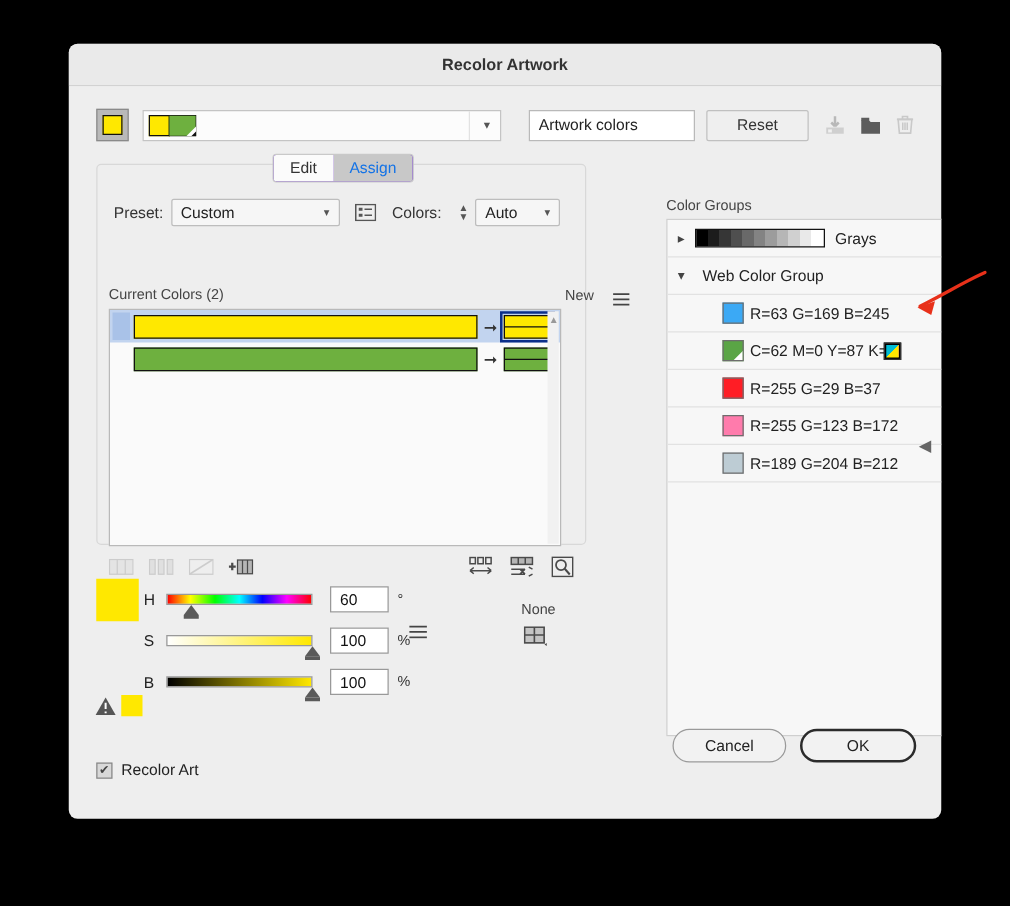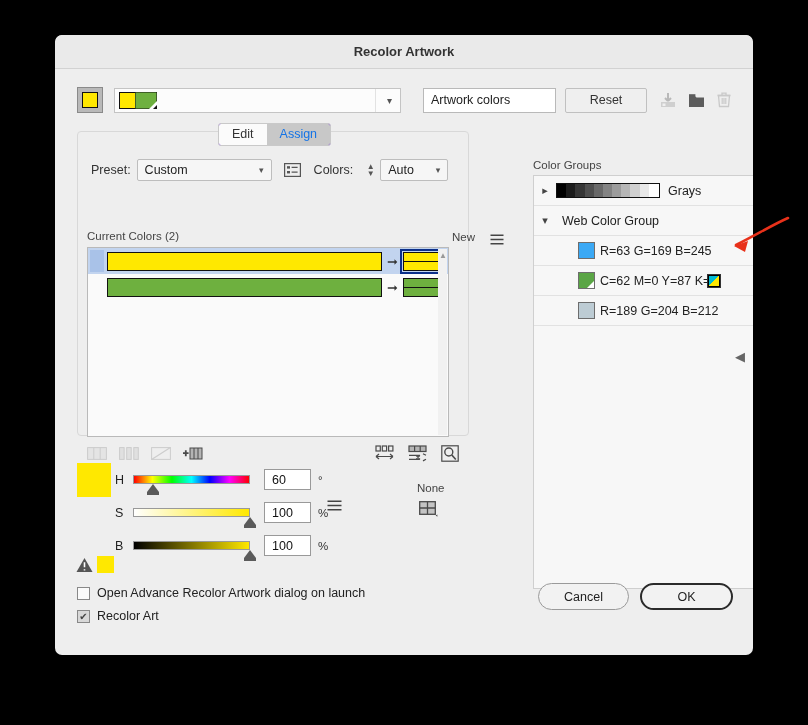--- a/index.html
+++ b/index.html
@@ -415,30 +415,36 @@
 
     </div>
     <div class="ci-row">
       <div class="ci-sw cmyk" style="background:#5aa545">
           <span class="tri"></span>
         </div>
       <div class="ci-txt">C=62 M=0 Y=87 K=0</div>
       <div class="ci-ind cmyk"></div>
     </div>
     <div class="ci-row">
+      <div class="ci-sw" style="background:#ff1d25"></div>
+      <div class="ci-txt">R=255 G=29 B=37</div>
+
+    </div>
+    <div class="ci-row">
+      <div class="ci-sw" style="background:#ff7bac"></div>
+      <div class="ci-txt">R=255 G=123 B=172</div>
+
+    </div>
+    <div class="ci-row">
       <div class="ci-sw" style="background:#bdccd4"></div>
       <div class="ci-txt">R=189 G=204 B=212</div>
 
     </div>
   </div>
 
-  <div class="chk-row" style="left:22px;top:551px">
-    <div class="chk"></div>
-    <span class="chk-lbl">Open Advance Recolor Artwork dialog on launch</span>
-  </div>
   <div class="chk-row" style="left:22px;top:574px">
     <div class="chk on">✔</div>
     <span class="chk-lbl">Recolor Art</span>
   </div>
 
   <div class="btnrow">
     <div class="btn">Cancel</div>
     <div class="btn primary">OK</div>
   </div>
 </div>

